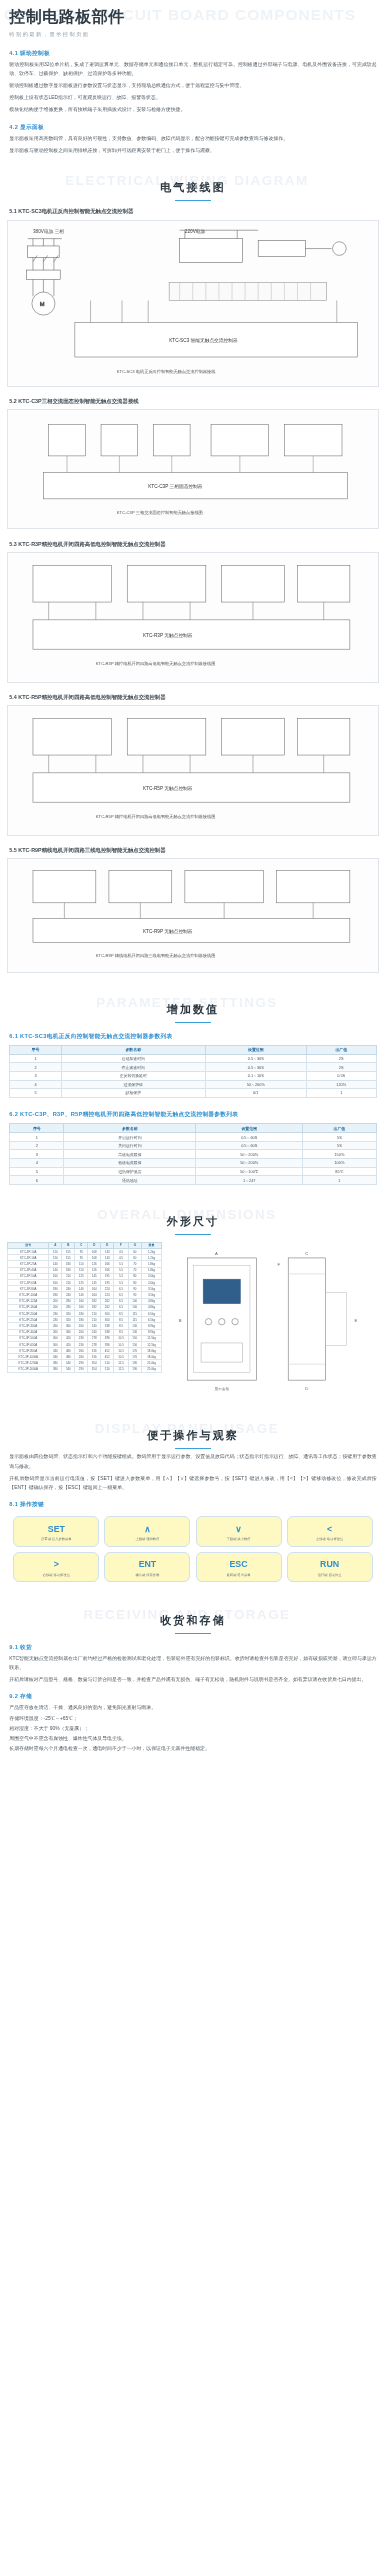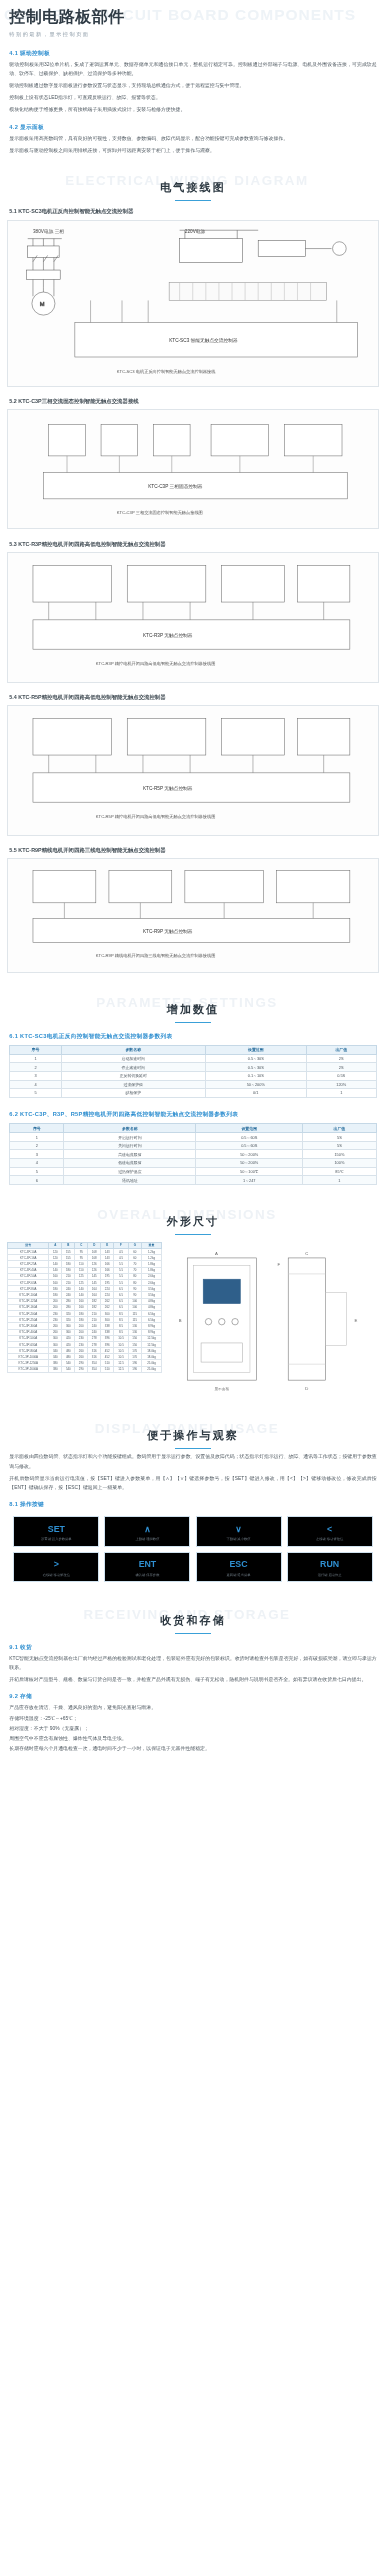--- a/index.html
+++ b/index.html
@@ -148,23 +148,23 @@
   }
 
   
   .keypad {
     display:grid;
     grid-template-columns:repeat(4, 1fr);
     gap:5.2px;
     padding:5.2px 13.4px 9.3px 13.4px;
   }
   .key {
-    background:#000000;
+    background:#fef9c3;
     border:0.5px solid #cfe1ee;
-    border-radius:0;
+    border-radius:6px;
     text-align:center;
     padding:7.2px 1px 4.1px 1px;
   }
   .key .glyph {
     font-size:8.8px;
     color:#2f8fd0;
     font-weight:bold;
     display:block;
     line-height:1;
   }

